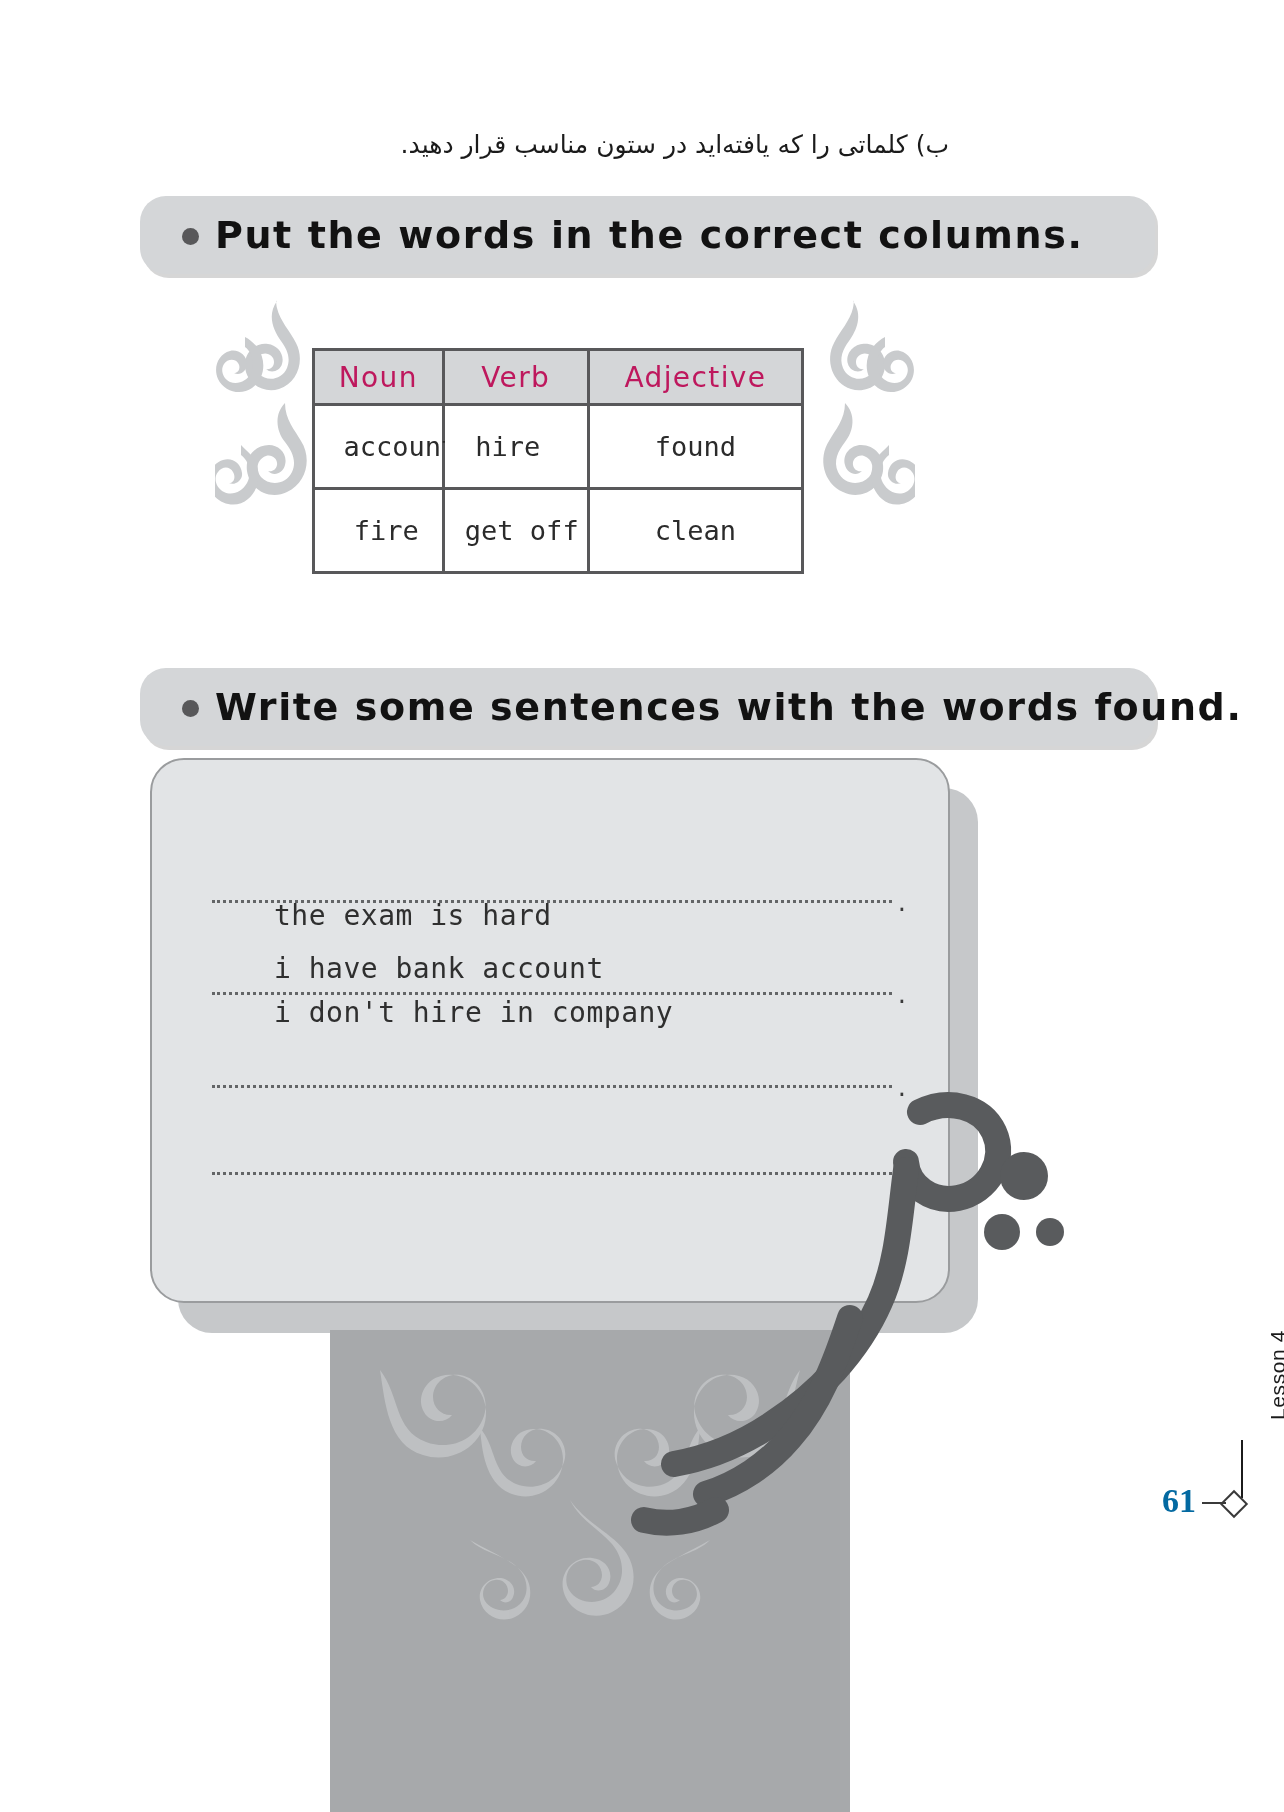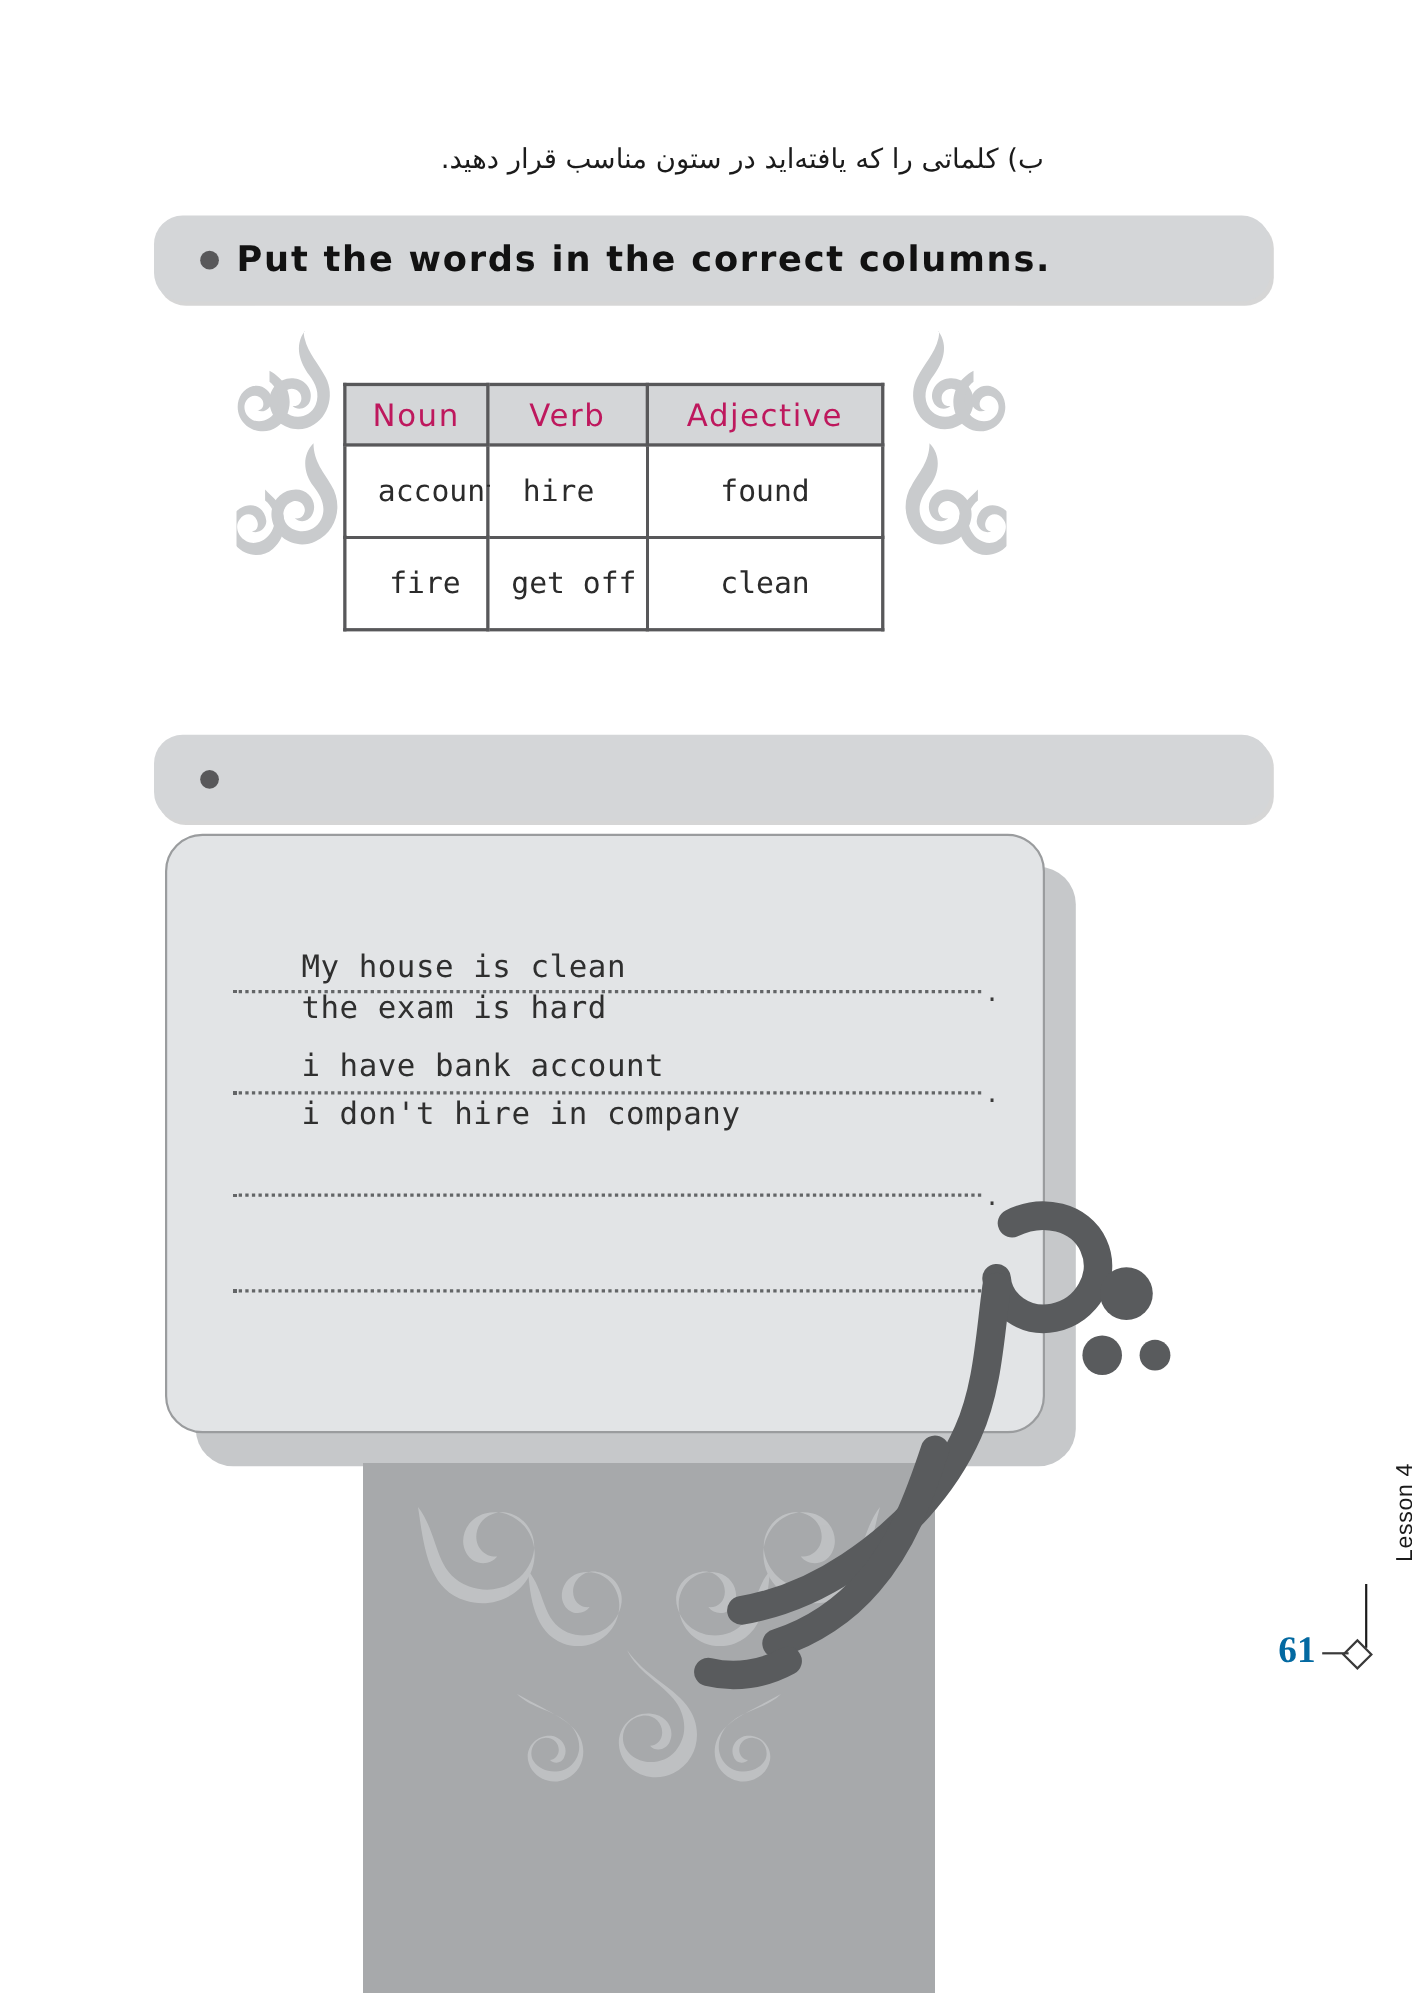--- a/index.html
+++ b/index.html
@@ -36,21 +36,21 @@
     align-items:center;
     padding-left:42px;
   }
   .banner .bullet {
     width:17px; height:17px; border-radius:50%;
     background:#58585a; margin-right:16px; flex:0 0 auto;
     position:relative; top:1px;
   }
   .banner .btext {
     font-family:"DejaVu Sans", sans-serif;
-    font-size:32px;
+    font-size:38px;
     font-weight:600;
     color:#121212;
     letter-spacing:1.6px;
     white-space:nowrap;
   }
   #banner-1 { left:140px; top:196px; width:1015px; height:78px; }
   #banner-2 { left:140px; top:668px; width:1015px; height:78px; }
 
   
   .ornament {
@@ -267,29 +267,29 @@
         <span class="hand">clean</span>
       </td>
     </tr>
   </tbody>
 </table>
 
 <div class="persian" id="persian-p">پ) با کلماتی که یافته اید چند جمله بسازید.</div>
 
 <div class="banner" id="banner-2">
   <span class="bullet"></span>
+  <span class="btext">Write some sentences with the words found.</span>
 </div>
 
 <div id="answer-shadow"></div>
 <div id="answer-box">
 
   <div class="ans-line" style="top:140px;">
     <span class="dot-end">.</span>
   </div>
-  <div class="ans-text" style="top:102px; left:122px;">My house is clean</div>
 
   <div class="ans-text" style="top:139px; left:122px;text-align:right;">the exam is  hard</div>
 
   <div class="ans-line" style="top:232px;">
     <span class="dot-end">.</span>
   </div>
   <div class="ans-text" style="top:236px; left:122px;">i don't hire in company</div>
 
   <div class="ans-text" style="top:192px; left:122px;">i have bank account</div>
 

